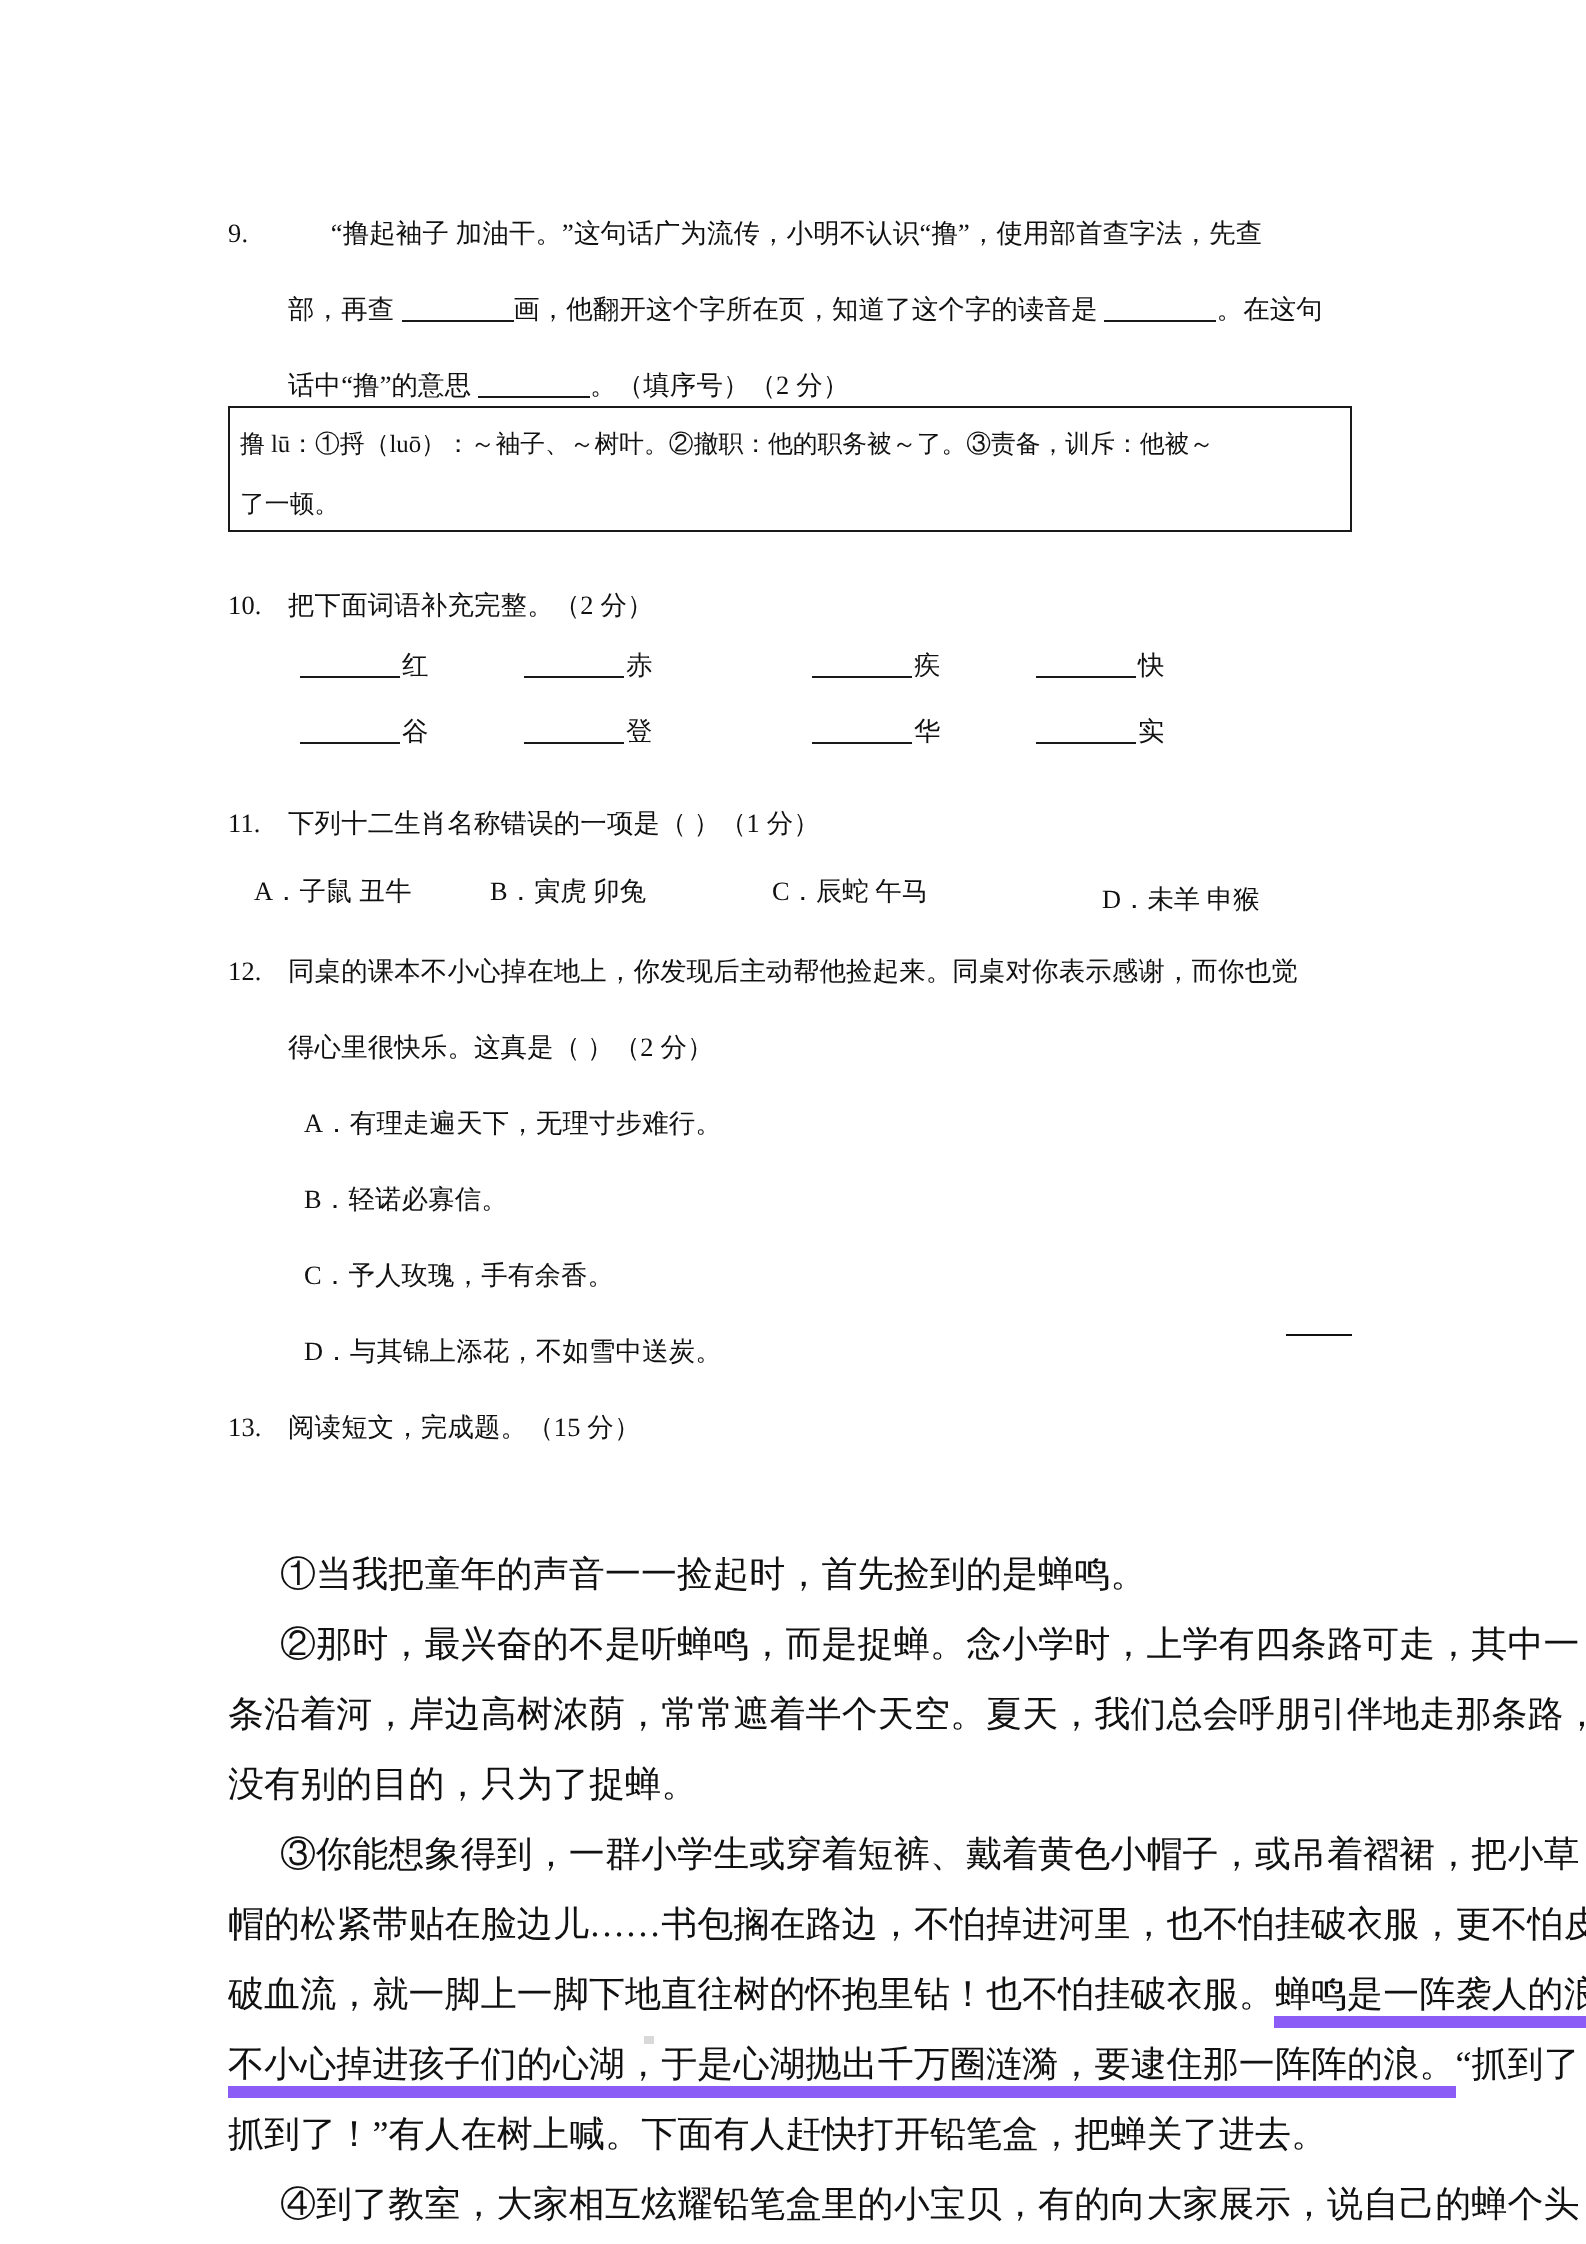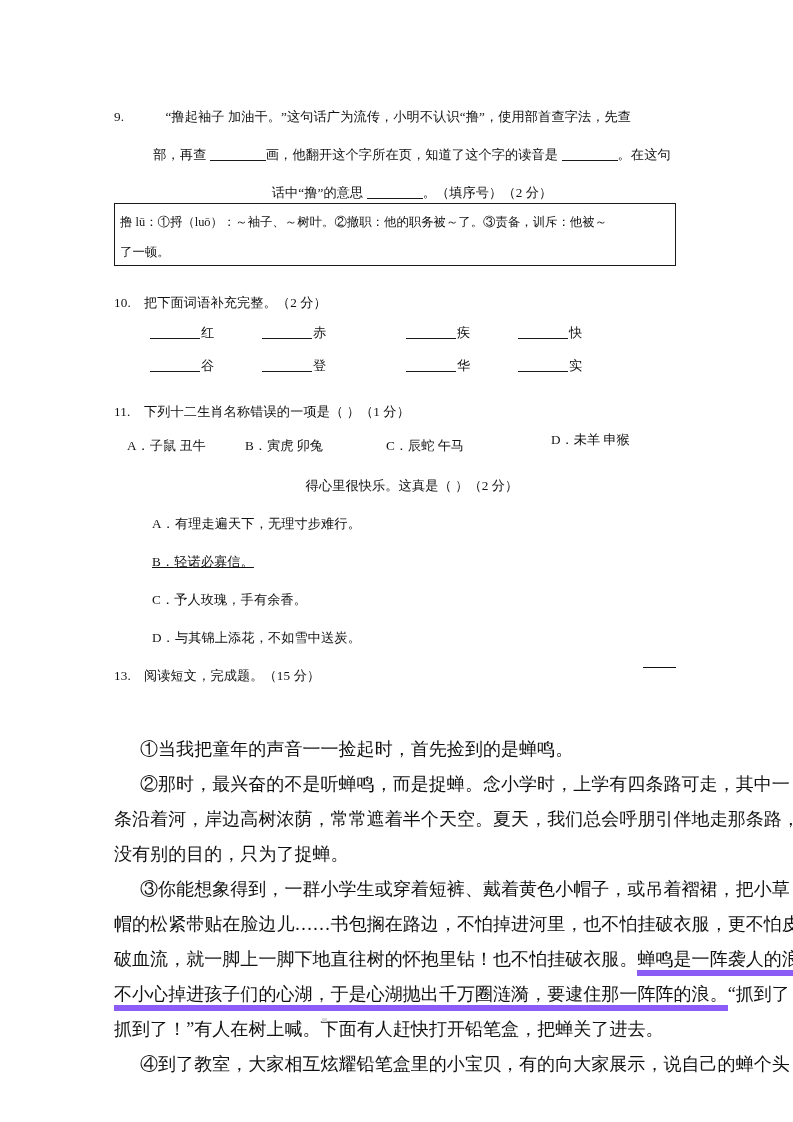--- a/index.html
+++ b/index.html
@@ -41,21 +41,20 @@
   }
   .q-num {
     display: inline-block;
     width: 26px;
     font-size: 13.2px;
     font-family: "Liberation Serif", serif;
   }
   .q-num.wide { width: 30px; }
   .hang {
     padding-left: 30px;
-    text-align: center;
   }
 
   
   .blank {
     display: inline-block;
     border-bottom: 1px solid #1a1a1a;
     height: 1em;
     vertical-align: -2px;
   }
   .blank-md { width: 56px; }
@@ -194,32 +193,35 @@
     </div>
 
     <div class="q-block" style="margin-top:3px;">
       <div class="q-line">
         <span class="q-num wide">11.</span><span>下列十二生肖名称错误的一项是（        ）（1 分）</span>
       </div>
       <div class="opt-row" style="height:36px;text-align:right;">
         <span class="opt" style="left:13px;top:6px;"><span>A．</span><span>子鼠 丑牛</span></span>
         <span class="opt" style="left:131px;top:6px;"><span>B．</span><span>寅虎 卯兔</span></span>
         <span class="opt" style="left:272px;top:6px;"><span>C．</span><span>辰蛇 午马</span></span>
-        <span class="opt" style="left:437px;top:0;"><span>D．</span><span>未羊 申猴</span></span>
-      </div>
-    </div>
-
-    <div class="q-block">
+        <span class="opt" style="left:437px;top:10px;"><span>D．</span><span>未羊 申猴</span></span>
+      </div>
+    </div>
+
+    <div class="q-block">
+      <div class="q-line">
+        <span class="q-num wide">12.</span><span>同桌的课本不小心掉在地上，你发现后主动帮他捡起来。同桌对你表示感谢，而你也觉</span>
+      </div>
       <div class="q-line hang">
         <span>得心里很快乐。这真是（        ）（2 分）</span>
       </div>
       <div class="q-line" style="padding-left:38px;">
         <span>A．</span><span>有理走遍天下，无理寸步难行。</span>
       </div>
-      <div class="q-line" style="padding-left:38px;text-decoration:underline;">
+      <div class="q-line" style="padding-left:38px;">
         <span>B．</span><span>轻诺必寡信。</span>
       </div>
       <div class="q-line" style="padding-left:38px;">
         <span>C．</span><span>予人玫瑰，手有余香。</span>
       </div>
       <div class="q-line" style="padding-left:38px;">
         <span>D．</span><span>与其锦上添花，不如雪中送炭。</span>
       </div>
     </div>
 

